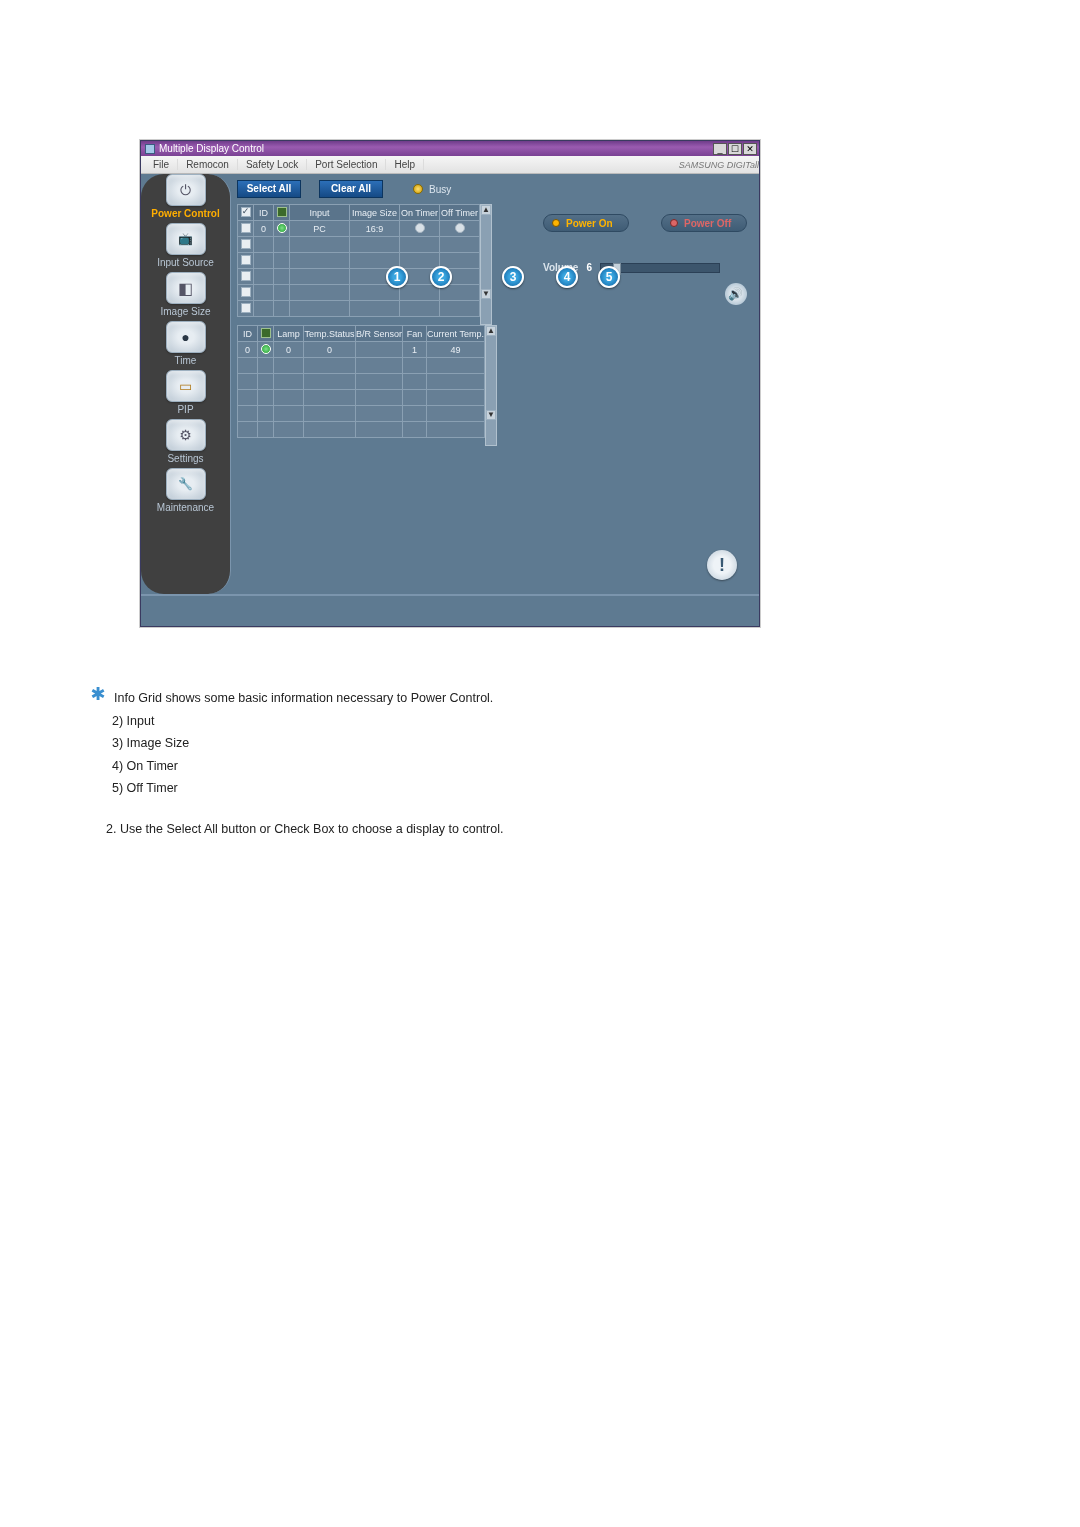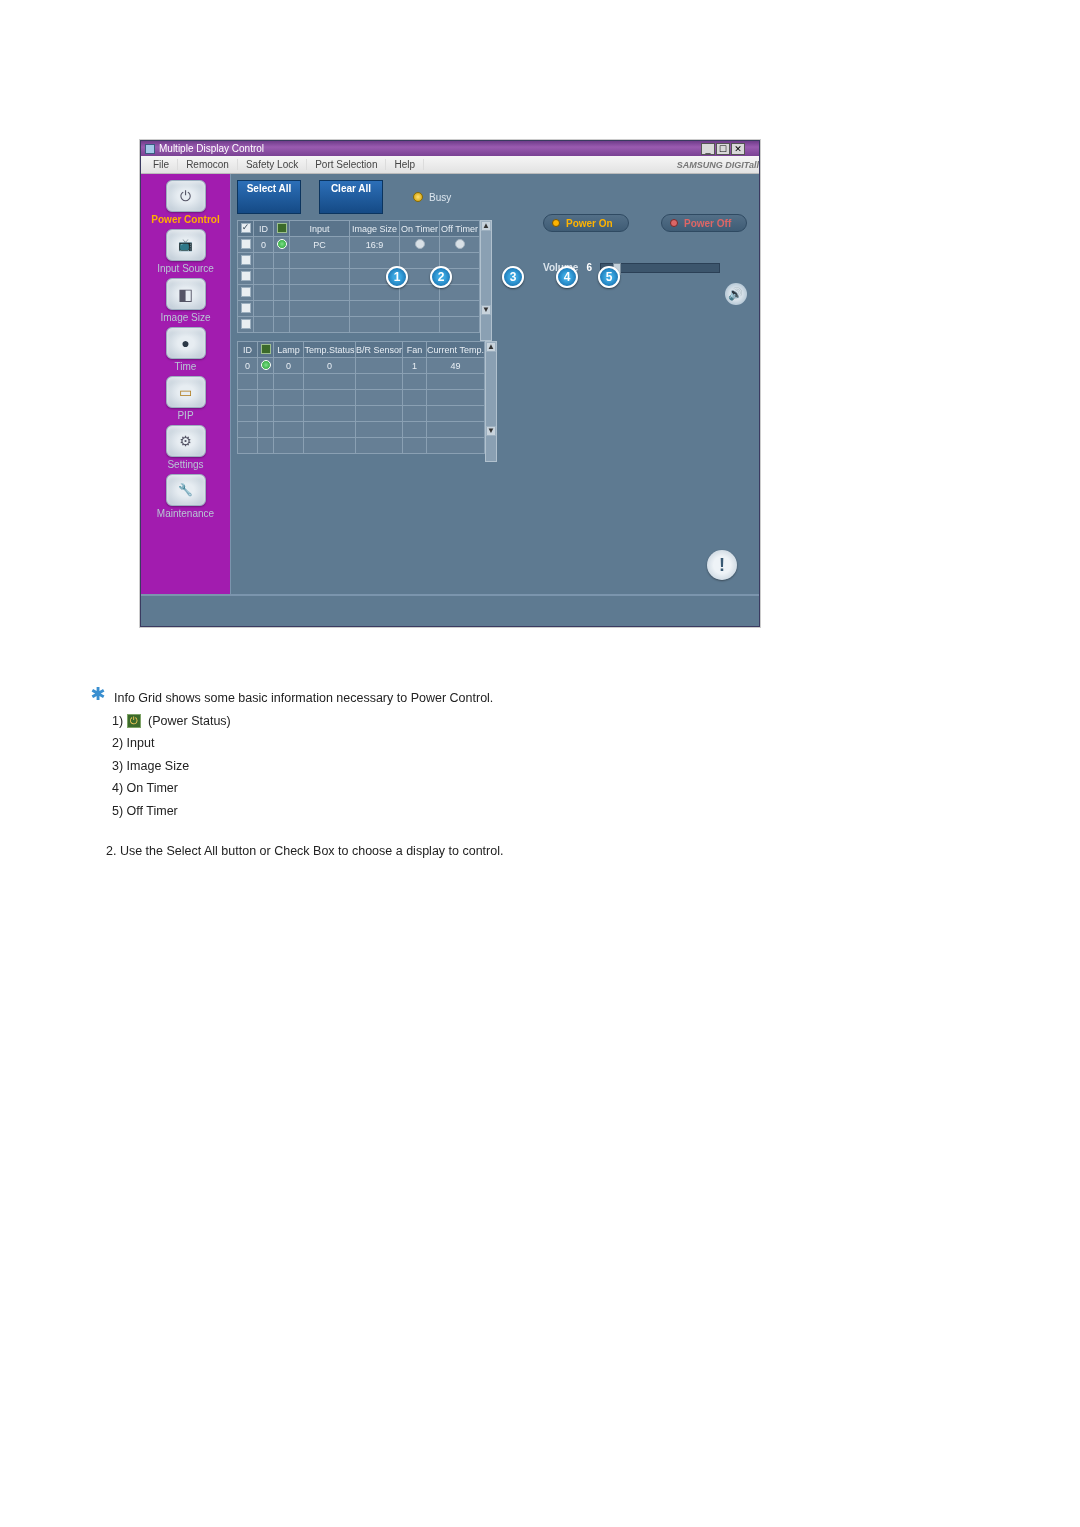--- a/index.html
+++ b/index.html
@@ -24,21 +24,21 @@
     box-shadow: 0 0 0 1px rgba(0,0,0,.2);
   }
   .titlebar {
     height: 15px;
     background: linear-gradient(#6f3c8a, #9a5bb0 40%, #7a4294);
     color: #fff;
     font-size: 10px;
     display: flex;
     align-items: center;
     justify-content: space-between;
-    padding: 0 14px 0 4px;
+    padding: 0 2px 0 4px;
   }
   .titlebar .left { display: flex; align-items: center; gap: 4px; }
   .titlebar .icon-app {
     width: 10px; height: 10px; background:#a3c7e8; border:1px solid #3a5b80;
   }
   .titlebar .winctl { display:flex; gap:1px; }
   .titlebar .winbtn {
     width: 14px; height: 12px; background:#d9d9d9; border:1px solid #555;
     font-size:9px; line-height:10px; text-align:center; color:#000;
   }
@@ -46,36 +46,37 @@
   .menubar {
     height: 18px;
     background: linear-gradient(#f6f6f6, #e2e2e2);
     border-bottom: 1px solid #bbb;
     display: flex; align-items: center;
     font-size: 10px; color:#444;
     padding-left: 4px;
   }
   .menubar .mitem { padding: 0 8px; border-right: 1px solid #dcdcdc; cursor: default; }
   .menubar .brand {
-    margin-left: auto; padding-right: 0; font-size:9px; color:#777; font-style: italic; font-weight: bold;
+    margin-left: auto; padding-right: 0; font-size:9px; color:#777; font-style: italic;
   }
 
   .app-body {
     display: flex;
     background: #5e7a91;
     height: 420px;
   }
 
   
   .sidebar {
     width: 96px;
-    background: #a21caf;
+    background: #404040;
     border-right: 1px solid #7b95ad;
     display: flex; flex-direction: column; align-items: center;
-    padding-top: 6px;
+    padding-top: 0;
+    border-radius: 23px;
   }
   .sideitem {
     width: 84px; text-align: center;
     margin-bottom: 4px;
     color: #b8c6d4; font-size: 10px;
   }
   .sideitem.active .label { color: #ffae00; font-weight: bold; }
   .sideicon {
     width: 40px; height: 32px; margin: 0 auto 2px auto;
     background: radial-gradient(#e7edf2 30%, #b9c6d2 100%);
@@ -99,21 +100,21 @@
     display: flex;
   }
   .grids {
     flex: 0 0 300px;
     padding: 6px 0 0 6px;
   }
   .toolbar {
     display:flex; align-items:center; gap:18px; margin-bottom:6px;
   }
   .tbtn {
-    width: 64px; height:34px;
+    width: 64px; height:18px;
     background: linear-gradient(#2c6fb8,#154a85);
     color:#fff; font-size:10px; font-weight:bold;
     border:1px solid #0c355f; text-align:center; line-height:16px;
   }
   .busy { display:flex; align-items:center; gap:6px; color:#dce6ef; font-size:10px; margin-left:12px; }
   .busy .dot { width:10px; height:10px; border-radius:50%; background: radial-gradient(#ffe070,#cc9a00); border:1px solid #8a6a00; }
 
   table.grid {
     border-collapse: collapse;
     font-size: 9px;
@@ -495,25 +496,20 @@
     </div>
     <div class="statusbar"></div>
   </div>
 
   <div class="desc">
     <div class="bullet-row">
       <span class="star">✱</span>
       <span>Info Grid shows some basic information necessary to Power Control.</span>
     </div>
     <div class="ind-list">
-      <div>
-        <span>1)</span>
-        <span class="pstatus-icon">⏻</span>
-        <span>(Power Status)</span>
-      </div>
       <div>2) Input</div>
       <div>3) Image Size</div>
       <div>4) On Timer</div>
       <div>5) Off Timer</div>
     </div>
     <div class="num2">2.  Use the Select All button or Check Box to choose a display to control.</div>
   </div>
 
 </div>
 

